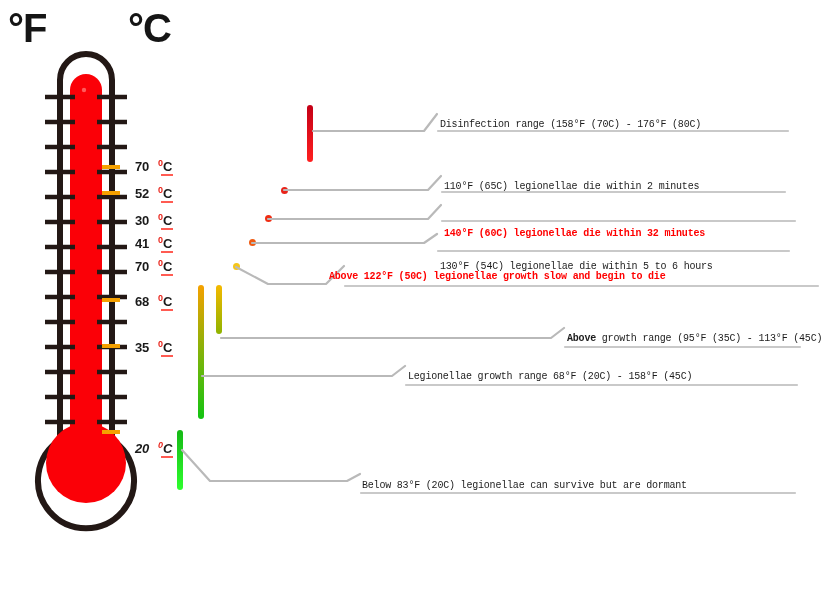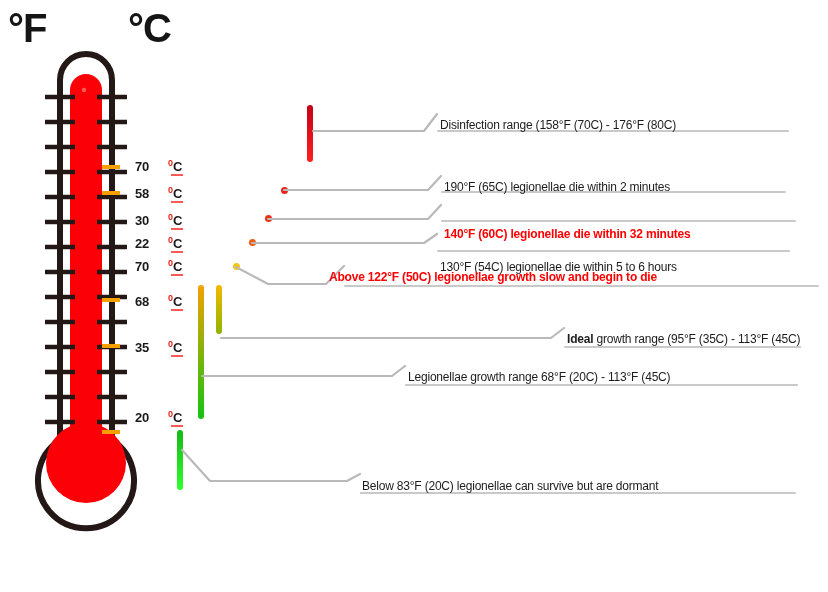--- a/index.html
+++ b/index.html
@@ -50,21 +50,21 @@
     font-family: "Liberation Sans", sans-serif;
     font-weight: bold;
     font-size: 13px;
     line-height: 13px;
     color: #1a1a1a;
   }
   .temp-label .num { letter-spacing: -0.3px; }
   .temp-label .unit {
     position: relative;
     display: inline-block;
-    margin-left: 19px;
+    margin-left: 9px;
   }
   .temp-label .deg {
     color: #e8231a;
     font-size: 9px;
     vertical-align: super;
     line-height: 0;
   }
   .temp-label .cee { color: #1a1a1a; }
   .temp-label .unit::after {
     content: "";
@@ -97,22 +97,22 @@
     left: 0; top: 0;
     width: 828px;
     height: 592px;
     pointer-events: none;
   }
 
   
   .callout-text {
     position: absolute;
     white-space: nowrap;
-    font-family: Liberation Sans, sans-serif;
-    font-size: 12px;
+    font-family: Liberation Mono, monospace;
+    font-size: 10px;
     line-height: 18px;
     color: #1c1c1c;
     letter-spacing: -0.2px;
   }
   .callout-text.red {
     color: #ff0000;
     font-weight: bold;
   }
   .callout-text .bold { font-weight: bold; }
 </style>
@@ -176,27 +176,27 @@
       <line x1="80" y1="117" x2="98" y2="117"></line>
       <line x1="80" y1="143" x2="98" y2="143"></line>
       <line x1="80" y1="250" x2="98" y2="250"></line>
       <line x1="80" y1="296" x2="98" y2="296"></line>
       <line x1="80" y1="382" x2="98" y2="382"></line>
     </g>
   </svg>
 
   <div id="temp-labels">
       <div class="temp-label" style="top: 160px;"><span class="num">70</span><span class="unit"><span class="deg">0</span><span class="cee">C</span></span></div>
-      <div class="temp-label" style="top: 187px;"><span class="num">58</span><span class="unit"><span class="deg">0</span><span class="cee">C</span></span></div>
+      <div class="temp-label" style="top: 187px;"><span class="num">52</span><span class="unit"><span class="deg">0</span><span class="cee">C</span></span></div>
       <div class="temp-label" style="top: 214px;"><span class="num">30</span><span class="unit"><span class="deg">0</span><span class="cee">C</span></span></div>
-      <div class="temp-label" style="top: 237px;"><span class="num">22</span><span class="unit"><span class="deg">0</span><span class="cee">C</span></span></div>
+      <div class="temp-label" style="top: 237px;"><span class="num">41</span><span class="unit"><span class="deg">0</span><span class="cee">C</span></span></div>
       <div class="temp-label" style="top: 260px;"><span class="num">70</span><span class="unit"><span class="deg">0</span><span class="cee">C</span></span></div>
       <div class="temp-label" style="top: 295px;"><span class="num">68</span><span class="unit"><span class="deg">0</span><span class="cee">C</span></span></div>
       <div class="temp-label" style="top: 341px;"><span class="num">35</span><span class="unit"><span class="deg">0</span><span class="cee">C</span></span></div>
-      <div class="temp-label" style="top: 411px;"><span class="num">20</span><span class="unit"><span class="deg">0</span><span class="cee">C</span></span></div>
+      <div class="temp-label" style="top: 442px; font-style: italic;"><span class="num">20</span><span class="unit"><span class="deg">0</span><span class="cee">C</span></span></div>
     </div>
 
   <div id="range-bars">
       <div class="range-bar" style="left: 307px; top: 105px; height: 57px; background: linear-gradient(rgb(196, 0, 22), rgb(255, 31, 31));"></div>
       <div class="range-bar" style="left: 216px; top: 285px; height: 49px; background: linear-gradient(rgb(245, 185, 0), rgb(143, 179, 0));"></div>
       <div class="range-bar" style="left: 198px; top: 285px; height: 134px; background: linear-gradient(rgb(245, 161, 0), rgb(18, 196, 18));"></div>
       <div class="range-bar" style="left: 177px; top: 430px; height: 60px; background: linear-gradient(rgb(21, 184, 21), rgb(46, 255, 46));"></div>
     </div>
 
   <div id="dot-markers">
@@ -230,22 +230,22 @@
       <path d="M 202 376 L 392 376 L 405 366"></path>
       <path d="M 406 385 L 797 385" stroke="#c9c9c9"></path>
 
       <path d="M 182 450 L 210 481 L 347 481 L 360 474"></path>
       <path d="M 361 493 L 795 493" stroke="#c9c9c9"></path>
     </g>
   </svg>
 
   <div id="callout-texts">
       <div class="callout-text" style="left: 440px; top: 116px;"><span>Disinfection range (158°F (70C) - 176°F (80C)</span></div>
-      <div class="callout-text" style="left: 444px; top: 178px;"><span>190°F (65C) legionellae die within 2 minutes</span></div>
+      <div class="callout-text" style="left: 444px; top: 178px;"><span>110°F (65C) legionellae die within 2 minutes</span></div>
       <div class="callout-text red" style="left: 444px; top: 225px;"><span>140°F (60C) legionellae die within 32 minutes</span></div>
       <div class="callout-text" style="left: 440px; top: 237px; margin-top: 21px;"><span>130°F (54C) legionellae die within 5 to 6 hours</span></div>
       <div class="callout-text red" style="left: 329px; top: 268px;"><span>Above 122°F (50C) legionellae growth slow and begin to die</span></div>
-      <div class="callout-text" style="left: 567px; top: 330px;"><span class="bold">Ideal </span><span>growth range (95°F (35C) - 113°F (45C)</span></div>
-      <div class="callout-text" style="left: 408px; top: 368px;"><span>Legionellae growth range 68°F (20C) - 113°F (45C)</span></div>
+      <div class="callout-text" style="left: 567px; top: 330px;"><span class="bold">Above </span><span>growth range (95°F (35C) - 113°F (45C)</span></div>
+      <div class="callout-text" style="left: 408px; top: 368px;"><span>Legionellae growth range 68°F (20C) - 158°F (45C)</span></div>
       <div class="callout-text" style="left: 362px; top: 477px;"><span>Below 83°F (20C) legionellae can survive but are dormant</span></div>
     </div>
 
 </div>
 
 </body></html>

